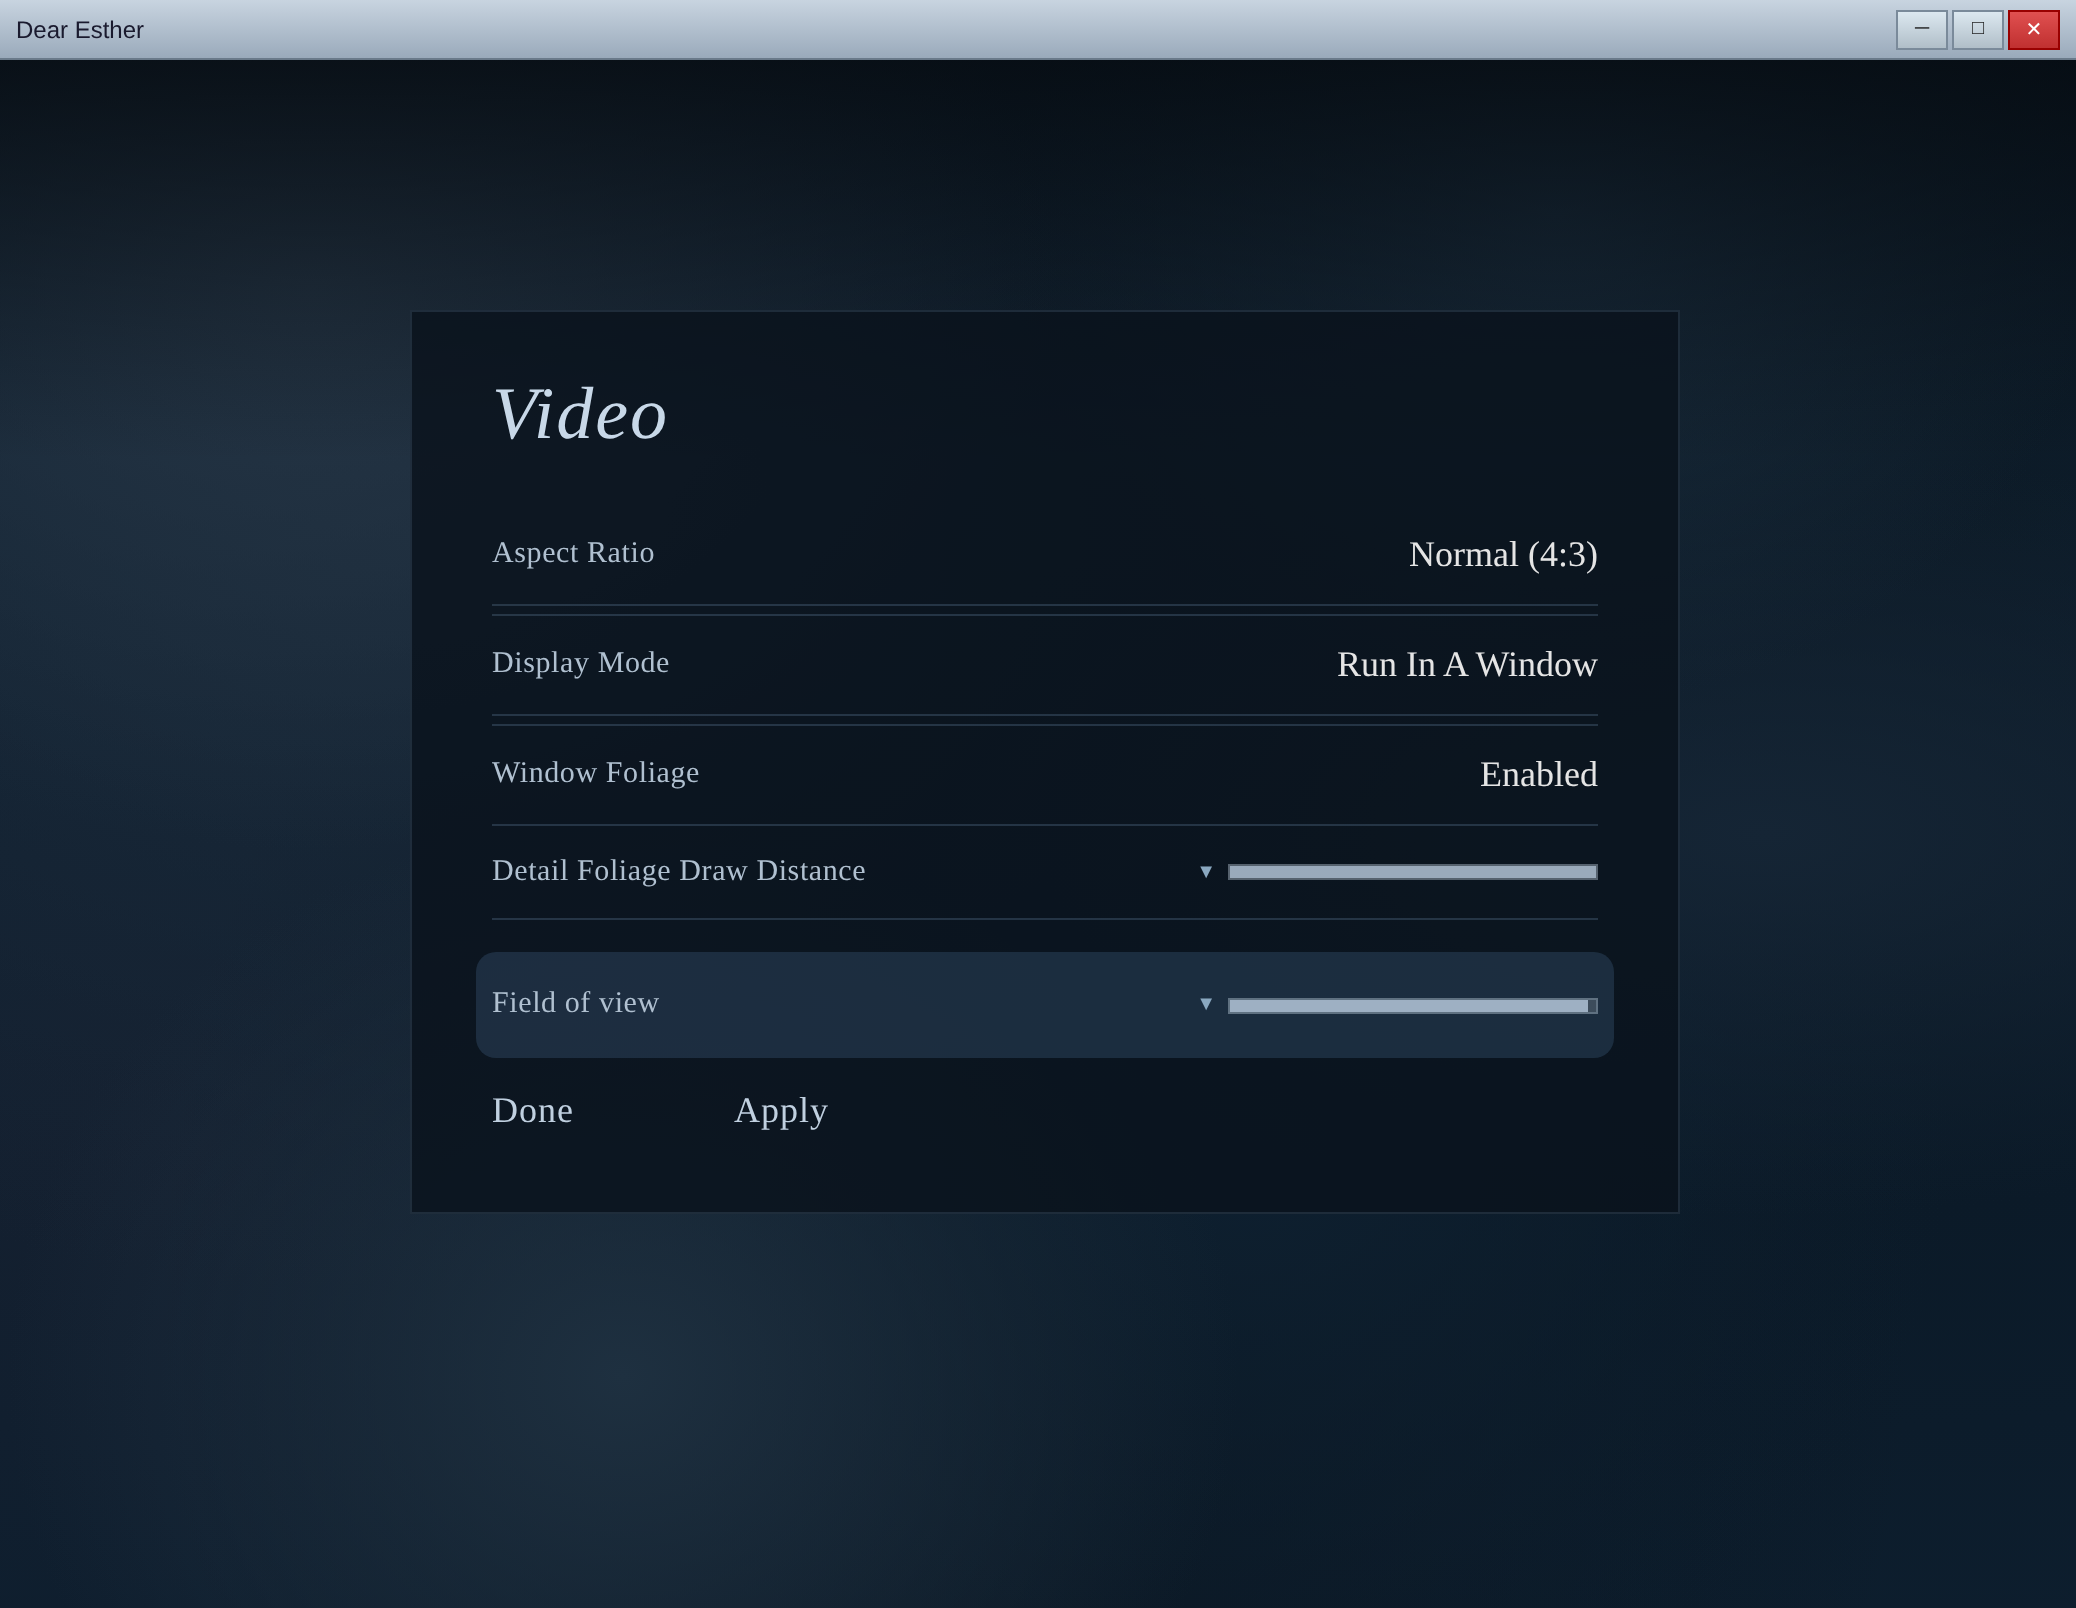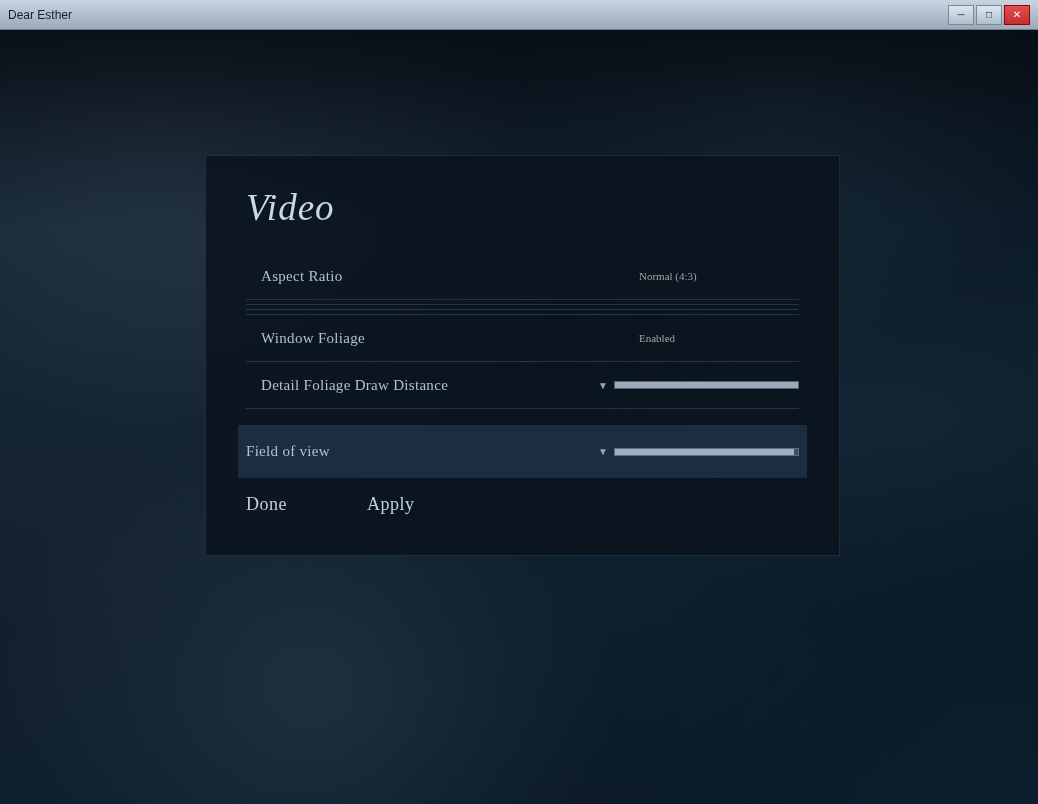--- a/index.html
+++ b/index.html
@@ -117,40 +117,41 @@
       letter-spacing: 1px;
     }
 
     .settings-row {
       display: flex;
       align-items: center;
       justify-content: space-between;
       padding: 10px 0;
       border-bottom: none;
       min-height: 38px;
-      margin-left: 15px;
     }
 
     .settings-row.highlighted {
       background: rgba(80, 120, 160, 0.25);
       margin: 16px -8px;
       padding: 18px 8px;
+      border-radius: 10px;
     }
 
     .setting-label {
       font-size: 15px;
       color: #b0c0d0;
       font-family: 'Georgia', serif;
       letter-spacing: 0.3px;
     }
 
     .setting-value {
-      font-size: 11px;
-      color: #a3a3a3;
-      font-family: 'Georgia', serif;
+      font-size: 18px;
+      color: #e5e5e5;
+      font-family: 'Georgia', serif;
+      text-align: right;
       min-width: 160px;
     }
 
     .slider-container {
       display: flex;
       align-items: center;
       gap: 6px;
       min-width: 220px;
       justify-content: flex-end;
     }
@@ -223,20 +224,24 @@
   <div class="dialog-title">Video</div>
 
   <div class="settings-row">
     <span class="setting-label">Aspect Ratio</span>
     <span class="setting-value">Normal (4:3)</span>
   </div>
   <hr class="divider-line">
 
   <hr class="divider-line">
 
+  <div class="settings-row">
+    <span class="setting-label">Display Mode</span>
+    <span class="setting-value">Run In A Window</span>
+  </div>
   <hr class="divider-line">
 
   <hr class="divider-line">
 
   <div class="settings-row">
     <span class="setting-label">Window Foliage</span>
     <span class="setting-value">Enabled</span>
   </div>
   <hr class="divider-line">
 

